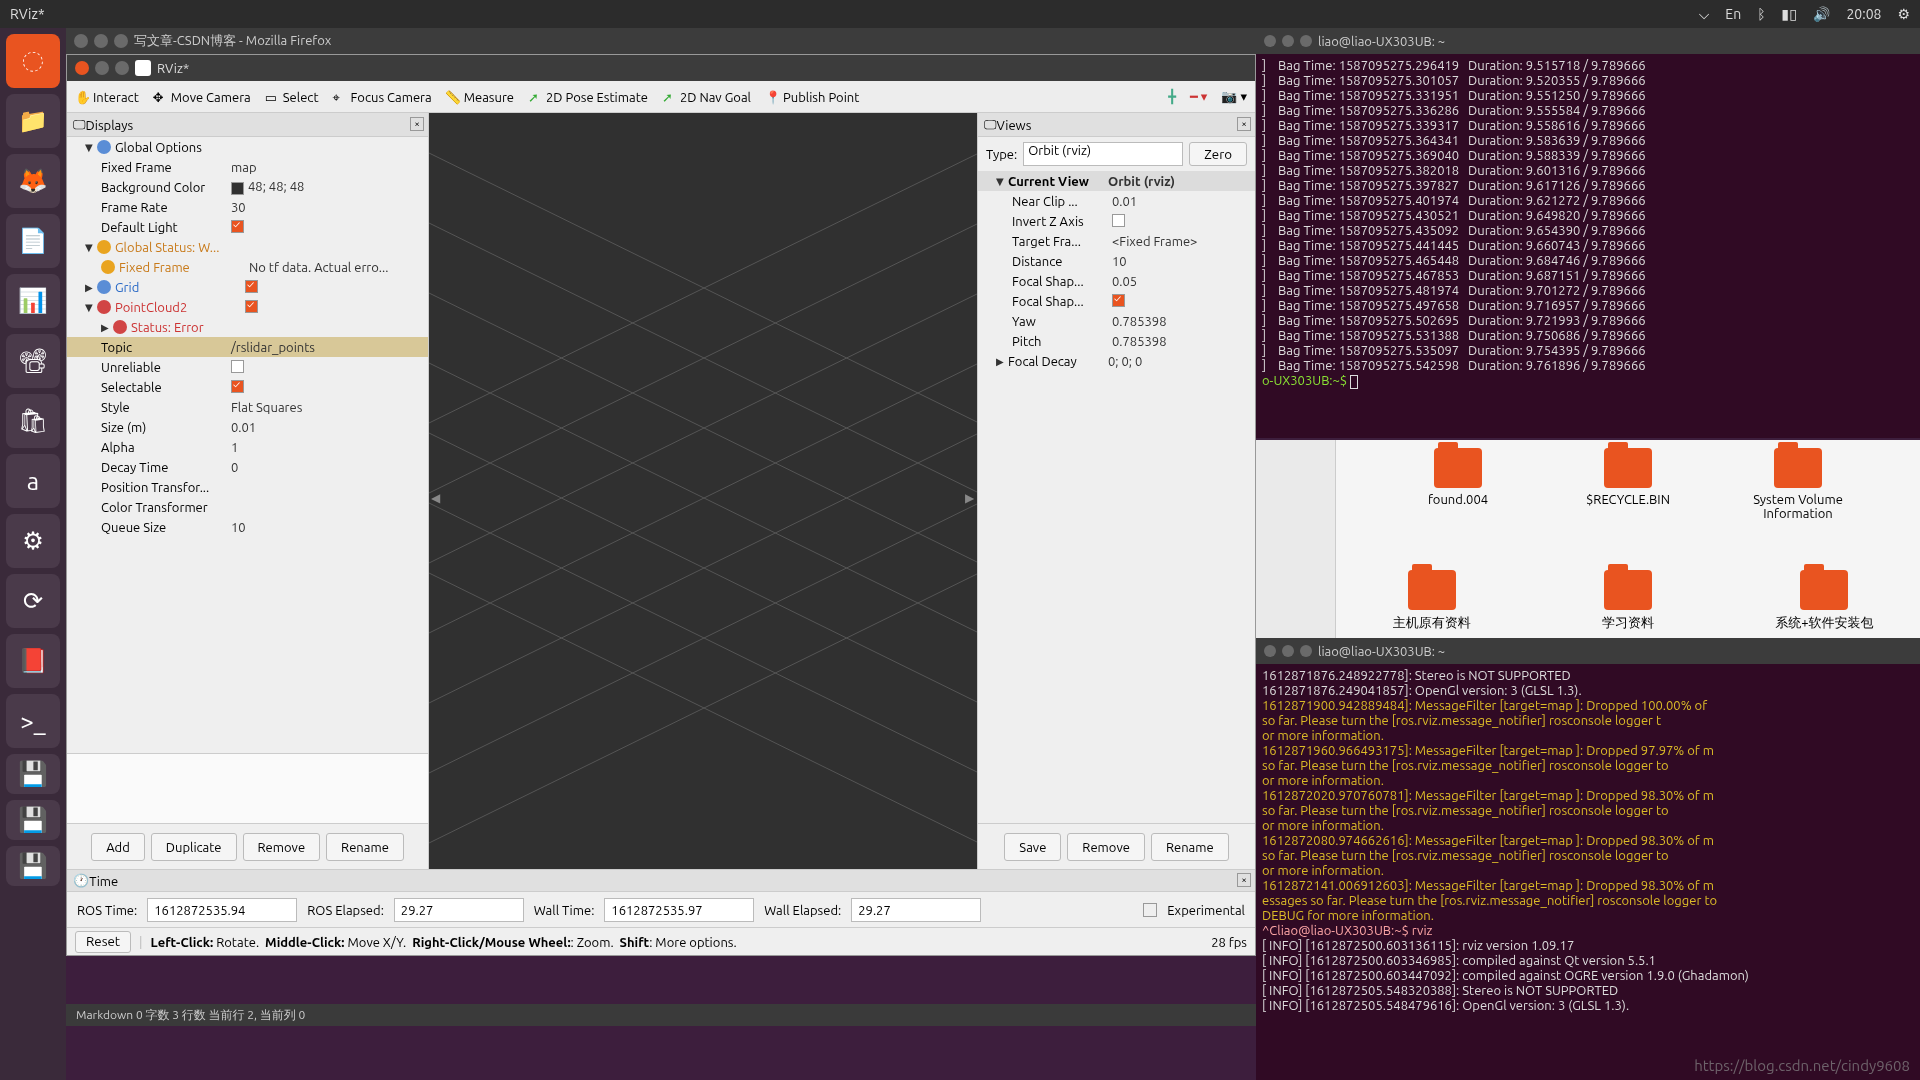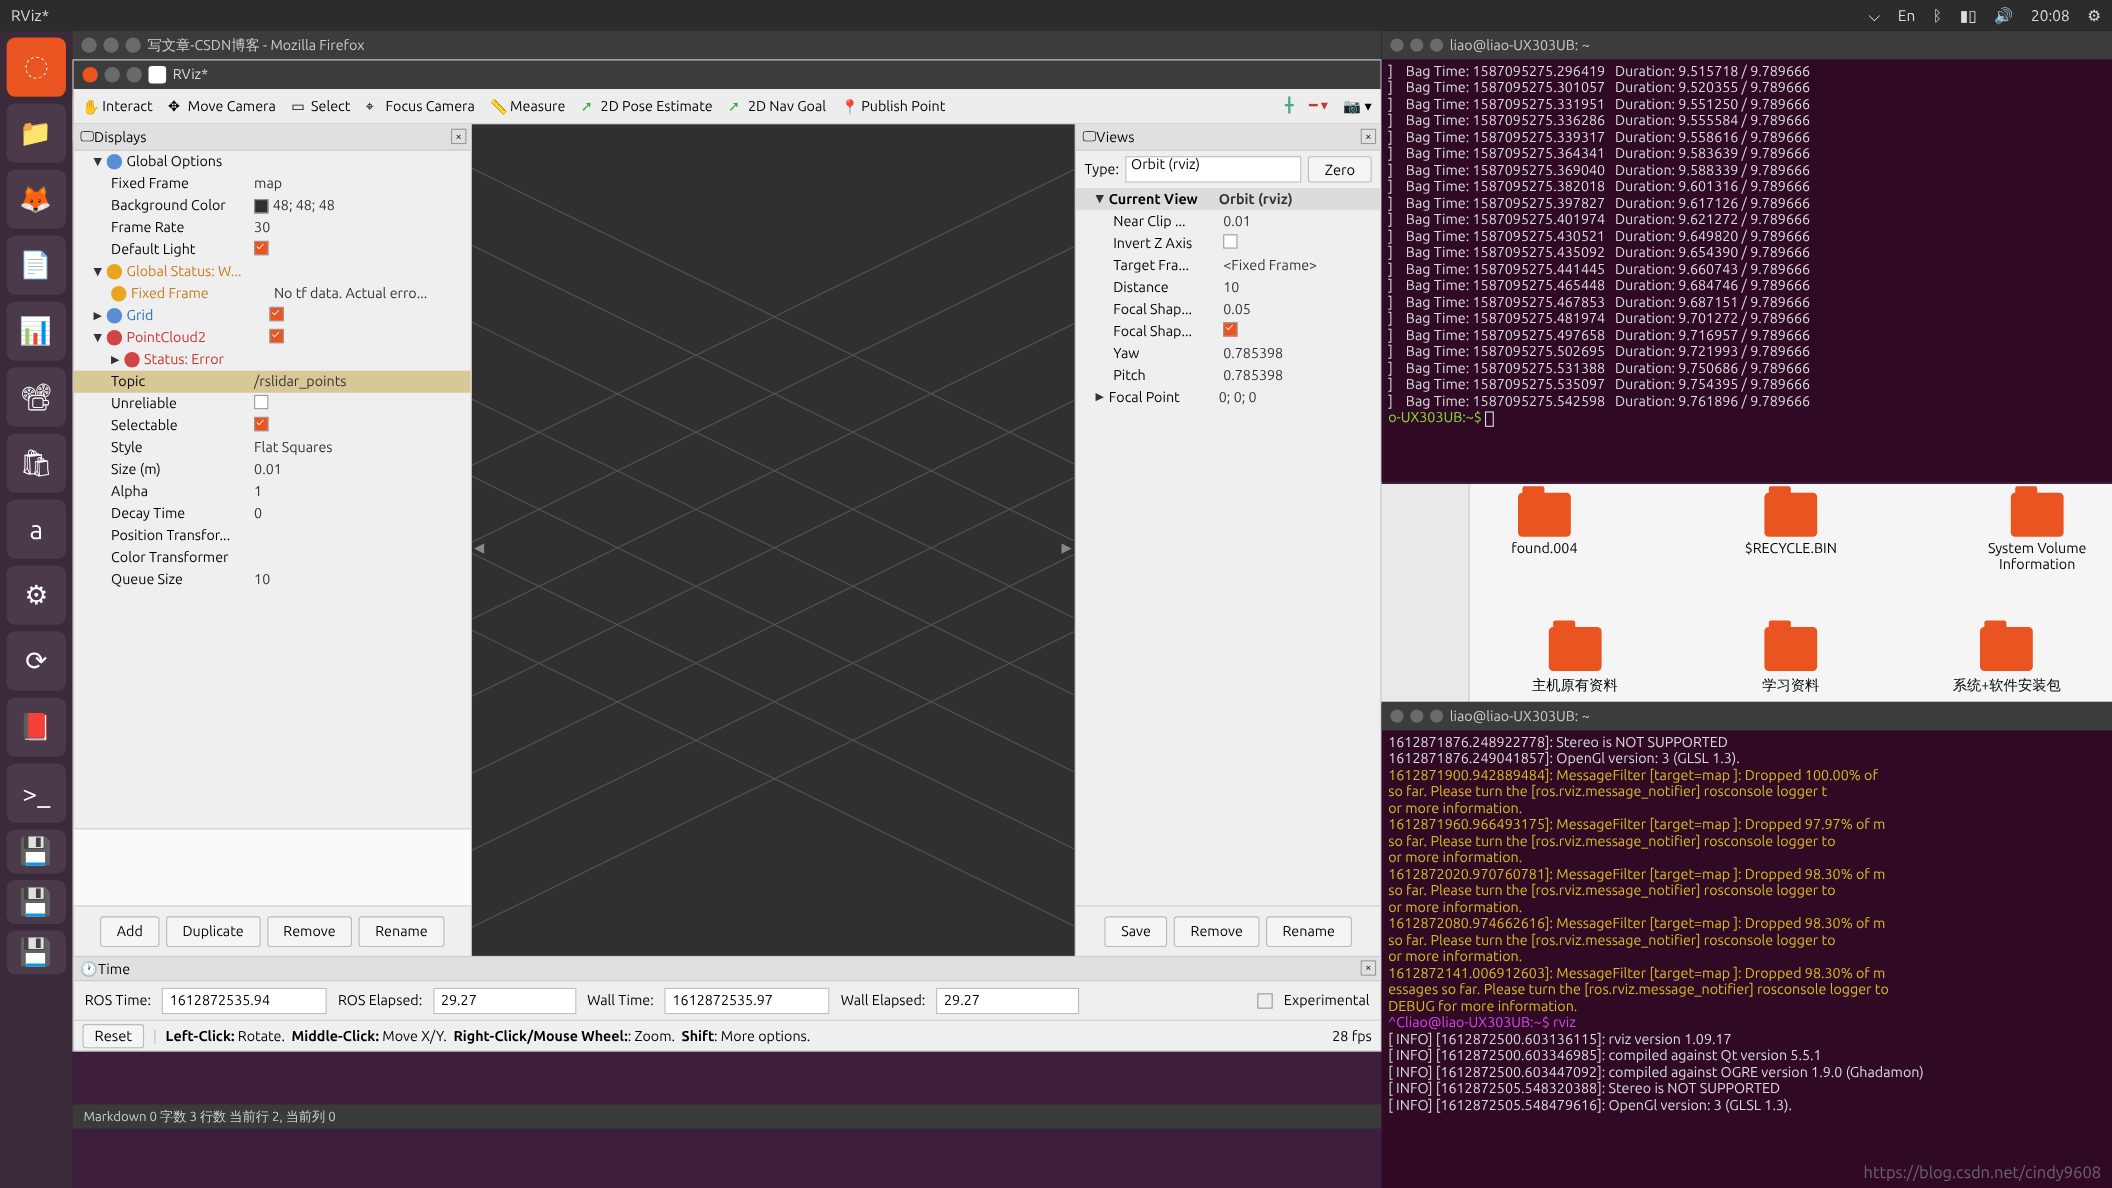--- a/index.html
+++ b/index.html
@@ -98,21 +98,21 @@
 .naut-side { width:80px; background:#eaeaea; border-right:1px solid #ccc; }
 .naut-main { flex:1; padding:8px; display:flex; gap:40px; justify-content:center; align-items:flex-start; }
 .naut-main .fitem { display:flex; flex-direction:column; align-items:center; width:120px; text-align:center; gap:4px; }
 .naut-main .folder { width:48px; height:40px; background:#e95420; border-radius:4px; position:relative; }
 .naut-main .folder::before { content:""; position:absolute; top:-6px; left:4px; width:20px; height:8px; background:#e95420; border-radius:2px; }
 
 
 .term2 { position:absolute; left:1256px; top:638px; right:0; bottom:0; background:#300a24; color:#ddd; font-family:"DejaVu Sans Mono",monospace; font-size:13px; overflow:hidden; }
 .term2 .term-body .warn { color:#dcbb28; }
 .term2 .term-body .info { color:#ddd; }
-.term2 .term-body .pmt { color:#d946ef; }
+.term2 .term-body .pmt { color:#fca5a5; }
 
 .watermark { position:absolute; right:10px; bottom:6px; color:#888; font-size:15px; opacity:.7; }
 
 .views-panel .tree-row .lbl { width:100px; }
 </style>
 </head>
 <body>
 
 <div class="menubar">
   <span class="title">RViz*</span>
@@ -374,21 +374,21 @@
         <div class="tree-row indent2">
             <span class="lbl">Yaw</span>
             <span class="val">0.785398</span>
           </div>
         <div class="tree-row indent2">
             <span class="lbl">Pitch</span>
             <span class="val">0.785398</span>
           </div>
         <div class="tree-row indent1">
             <span class="arrow">▶</span>
-            <span class="lbl">Focal Point</span>
+            <span class="lbl">Focal Decay</span>
             <span class="val">0; 0; 0</span>
           </div>
       </div>
       <div class="panel-btns">
         <button>Save</button>
         <button>Remove</button>
         <button>Rename</button>
       </div>
     </div>
   </div>
@@ -453,21 +453,21 @@
 ]    Bag Time: 1587095275.502695   Duration: 9.721993 / 9.789666
 ]    Bag Time: 1587095275.531388   Duration: 9.750686 / 9.789666
 ]    Bag Time: 1587095275.535097   Duration: 9.754395 / 9.789666
 ]    Bag Time: 1587095275.542598   Duration: 9.761896 / 9.789666
 <span class="prompt">o-UX303UB:~$ </span><span class="cursor"></span></div>
 </div>
 
 <div class="naut">
   <div class="naut-side"></div>
   <div class="naut-main" id="naut-main" style="flex-direction: column;">
-      <div style="display:flex;flex-wrap:wrap;width:100%;justify-content:space-between">
+      <div style="display:flex;gap:50px;flex-wrap:wrap;width:100%;justify-content:center">
         <div class="fitem">
           <div class="folder"></div>
           <span>found.004</span>
         </div>
         <div class="fitem">
           <div class="folder"></div>
           <span>$RECYCLE.BIN</span>
         </div>
         <div class="fitem">
           <div class="folder"></div>

